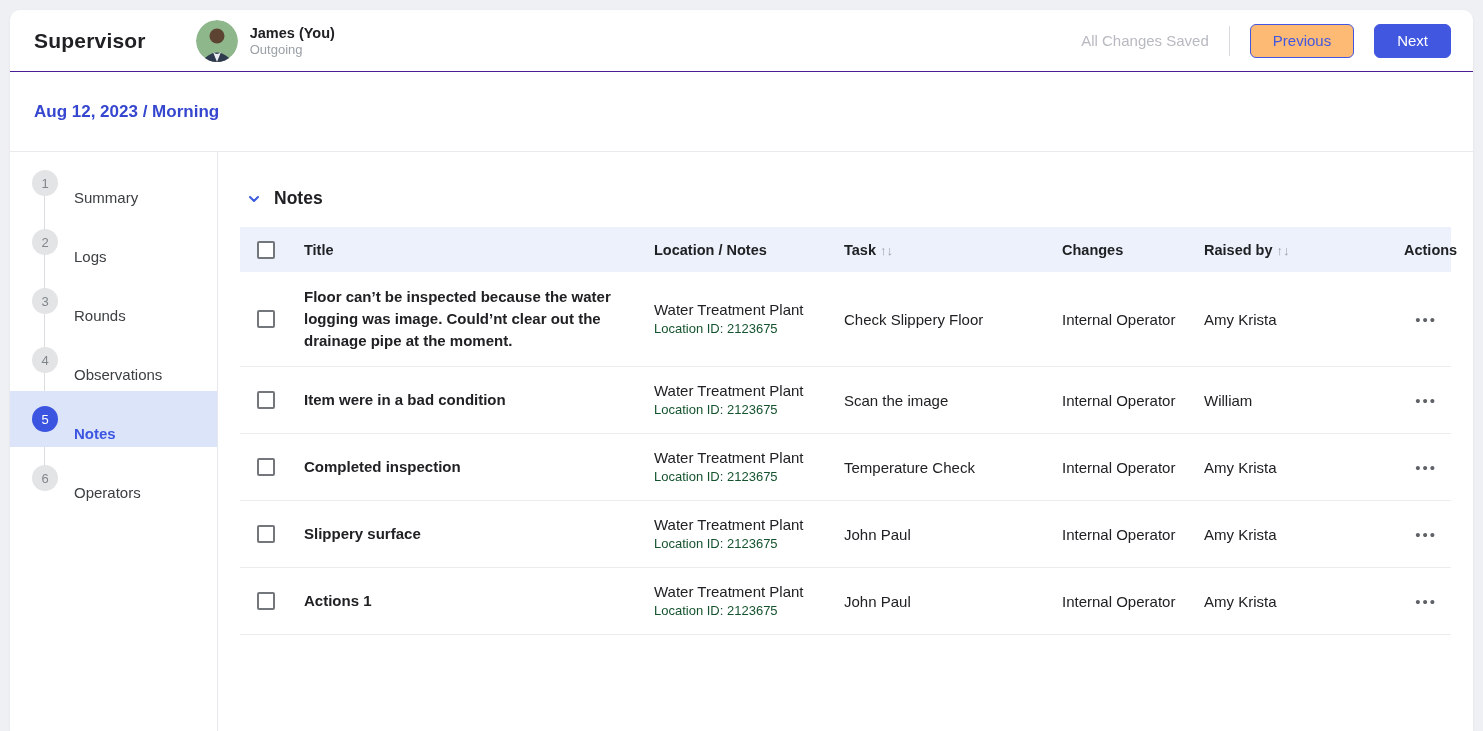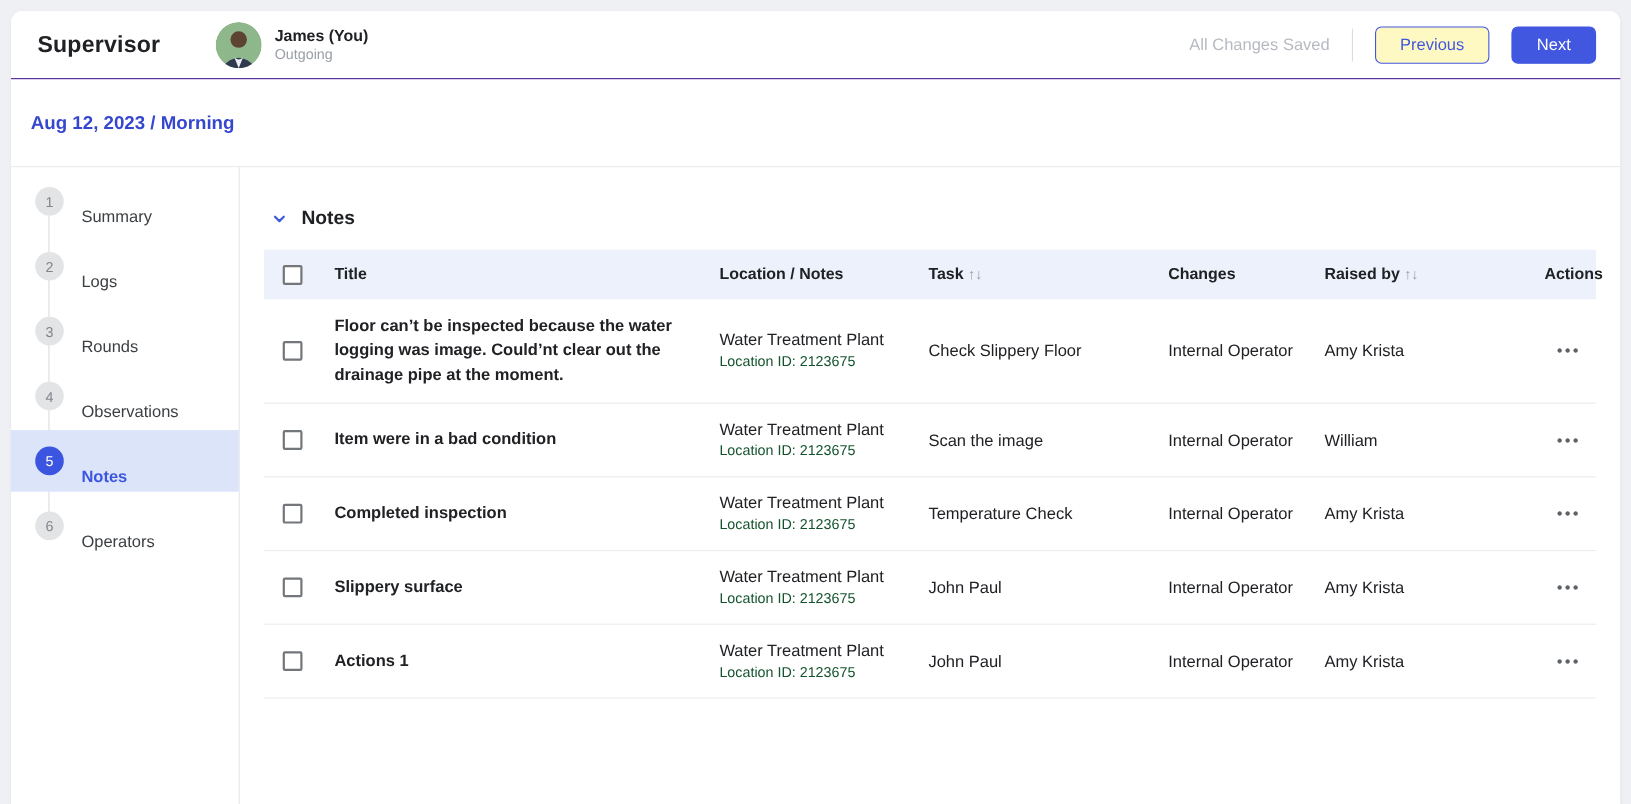--- a/index.html
+++ b/index.html
@@ -16,26 +16,26 @@
   .app-title { font-size:21px; font-weight:bold; letter-spacing:.2px; }
   .user-block { display:flex; align-items:center; gap:12px; margin-left:50px; }
   .avatar { width:42px; height:42px; border-radius:50%; overflow:hidden; flex:0 0 42px; }
   .user-name { font-size:14.5px; font-weight:bold; line-height:18px; }
   .user-status { font-size:13px; color:#9aa0a6; line-height:16px; }
   .topbar-right { margin-left:auto; display:flex; align-items:center; gap:20px; }
   .save-status { font-size:15px; color:#b7bac0; }
   .vdiv { width:1px; height:30px; background:#d9dbe0; }
   .btn { font-family:"Liberation Sans",sans-serif; font-size:15px; height:34px;
     border-radius:6px; cursor:pointer; padding:0 22px; }
-  .btn-outline { background:#fef9c3; border:1px solid #4257e0; color:#4257e0; }
+  .btn-outline { background:#fdba74; border:1px solid #4257e0; color:#4257e0; }
   .btn-primary { background:#4257e0; border:1px solid #4257e0; color:#fff; }
 
   
   .datebar { height:80px; flex:0 0 80px; display:flex; align-items:center;
-    padding:0 18px; border-bottom:1px solid #e9eaee; }
+    padding:0 24px; border-bottom:1px solid #e9eaee; }
   .date-label { color:#3546cf; font-size:17px; font-weight:bold; cursor:pointer; }
 
   
   .content { flex:1; display:flex; min-height:0; }
 
   
   .sidebar { width:208px; flex:0 0 208px; border-right:1px solid #e6e7ea; padding-top:3px; }
   .stepper { position:relative; }
   .stepper::before { content:""; position:absolute; left:34px; top:31px; height:295px;
     width:1px; background:#dadce0; }

